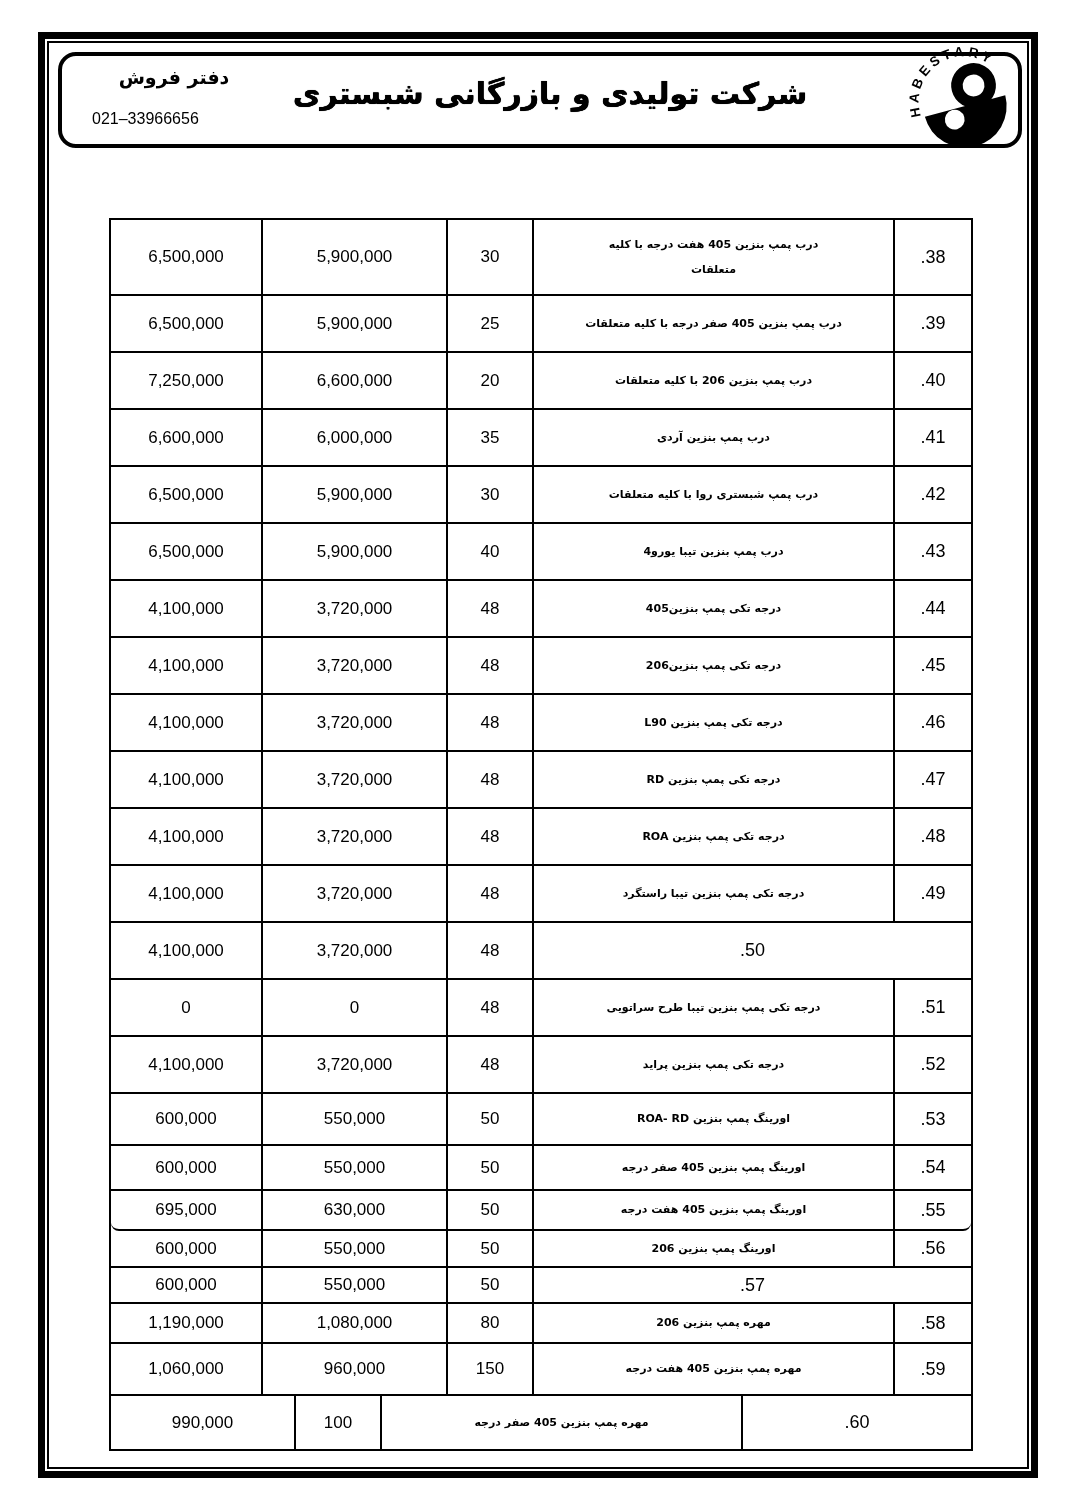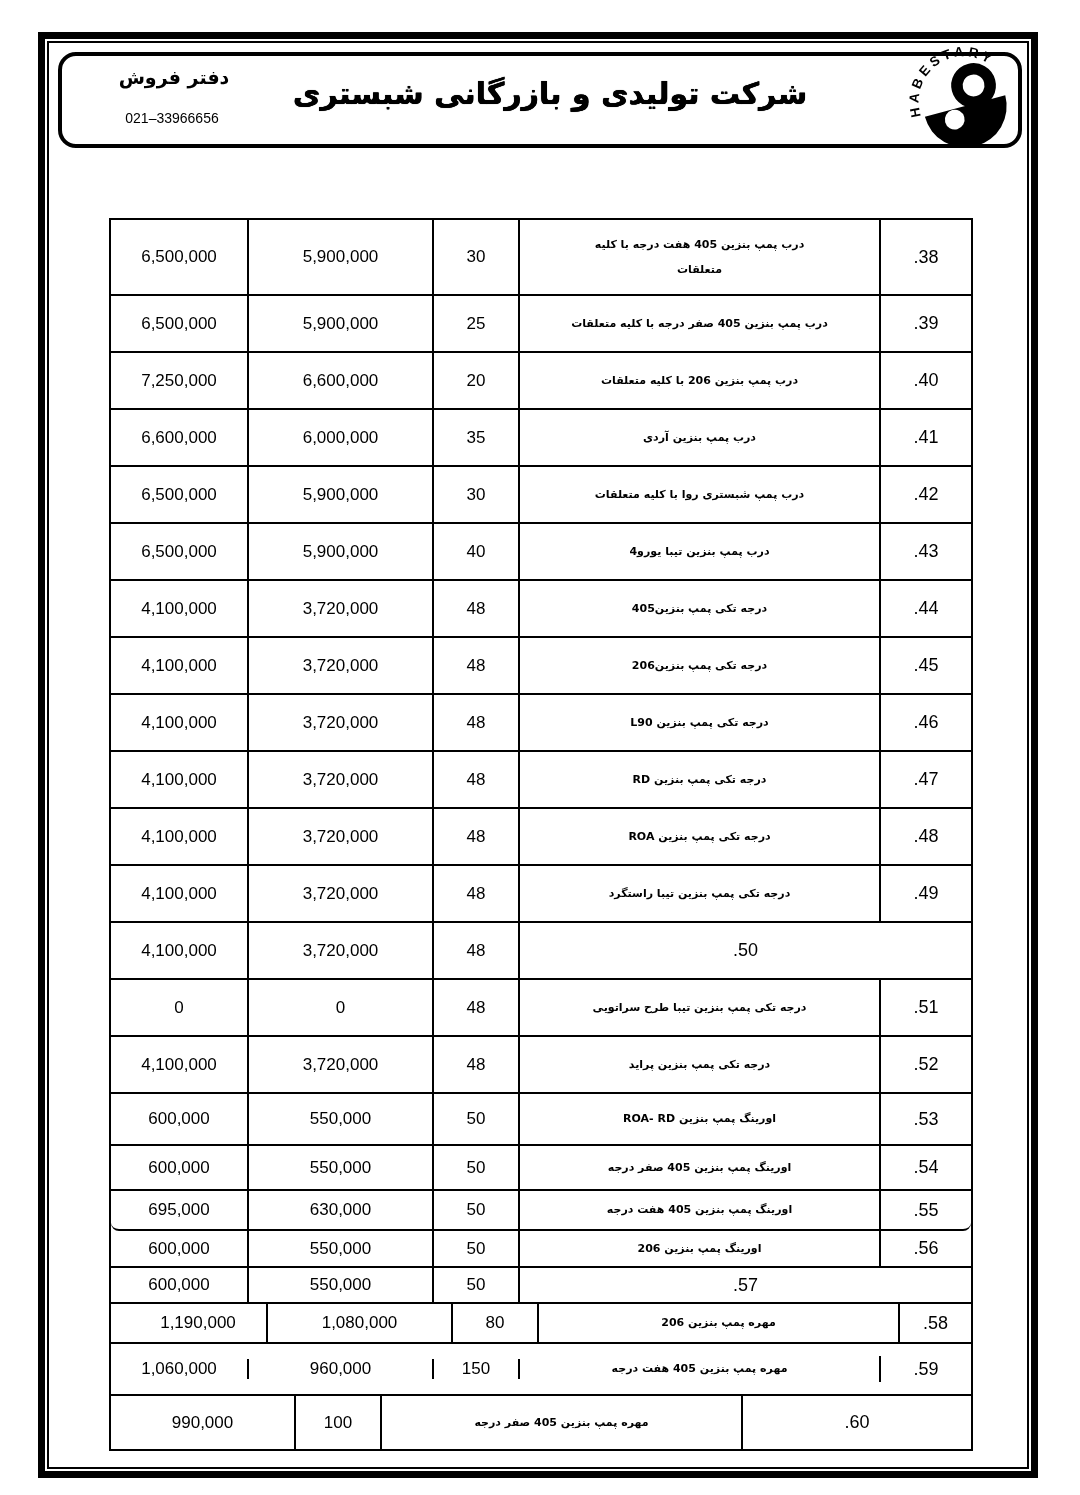--- a/index.html
+++ b/index.html
@@ -10,48 +10,48 @@
          border:7px solid #000;box-sizing:border-box;}
   .frame-inner{position:absolute;inset:2px;border:2px solid #000;}
   
   .header-box{position:absolute;left:58px;top:52px;width:964px;height:96px;
               border:4px solid #000;border-radius:18px;box-sizing:border-box;background:#fff;}
   .company-title{position:absolute;left:290px;top:76px;width:520px;text-align:center;
                  direction:rtl;font-size:30px;font-weight:bold;
                  text-shadow:0 0 .7px #000, .4px 0 0 #000;}
   .office-label{position:absolute;left:104px;top:66px;width:140px;text-align:center;
                 direction:rtl;font-size:19px;font-weight:bold;}
-  .phone-number{position:absolute;left:92px;top:110px;width:160px;text-align:center;
-                direction:ltr;font-size:14px;font-family:"Liberation Sans",sans-serif;}
+  .phone-number{position:absolute;left:92px;top:110px;width:160px;text-align:left;
+                direction:ltr;font-size:16px;font-family:"Liberation Sans",sans-serif;}
   .logo{position:absolute;left:912px;top:48px;width:104px;height:104px;overflow:visible;}
   .logo text{font-family:"Liberation Sans",sans-serif;fill:#000;}
   .logo .fa-arc{font-family:"DejaVu Sans",sans-serif;}
   
   .price-table{position:absolute;left:109px;top:218px;width:864px;box-sizing:border-box;
                border:2px solid #000;background:#fff;}
   .t-row{display:flex;box-sizing:border-box;border-bottom:2px solid #000;}
   .t-row:last-child{border-bottom:none;}
   .cell{display:flex;align-items:center;justify-content:center;box-sizing:border-box;
         overflow:hidden;padding:0 4px;}
-  .c-p2{width:138px;border-right:2px solid #000;font-family:"Liberation Sans",sans-serif;font-size:17px;direction:ltr;}
+  .c-p2{width:152px;border-right:2px solid #000;font-family:"Liberation Sans",sans-serif;font-size:17px;direction:ltr;}
   .c-p1{width:185px;border-right:2px solid #000;font-family:"Liberation Sans",sans-serif;font-size:17px;direction:ltr;}
   .c-qty{width:86px;border-right:2px solid #000;font-family:"Liberation Sans",sans-serif;font-size:17px;direction:ltr;}
   .c-desc{width:361px;border-right:2px solid #000;direction:rtl;text-align:center;
           font-size:11px;font-weight:bold;line-height:2.3;white-space:pre-line;}
   .c-num{flex:1;font-family:"Liberation Sans",sans-serif;font-size:18px;direction:ltr;}
   
   .t-row:nth-child(1){height:76px;}
   .t-row:nth-child(n+2):nth-child(-n+15){height:57px;}
   .t-row:nth-child(16){height:52px;}
   .t-row:nth-child(17){height:45px;}
   .t-row:nth-child(18){height:40px;border-radius:8px;}
   .t-row:nth-child(19){height:37px;}
   .t-row:nth-child(20){height:36px;}
-  .t-row:nth-child(21){height:40px;padding-left:19px;}
-  .t-row:nth-child(22){height:52px;align-items:center;}
+  .t-row:nth-child(21){height:40px;}
+  .t-row:nth-child(22){height:52px;}
   .t-row:nth-child(23){height:53px;}
 </style>
 </head>
 <body>
 
 <div class="page">
 
   <div class="frame">
     <div class="frame-inner"></div>
   </div>

